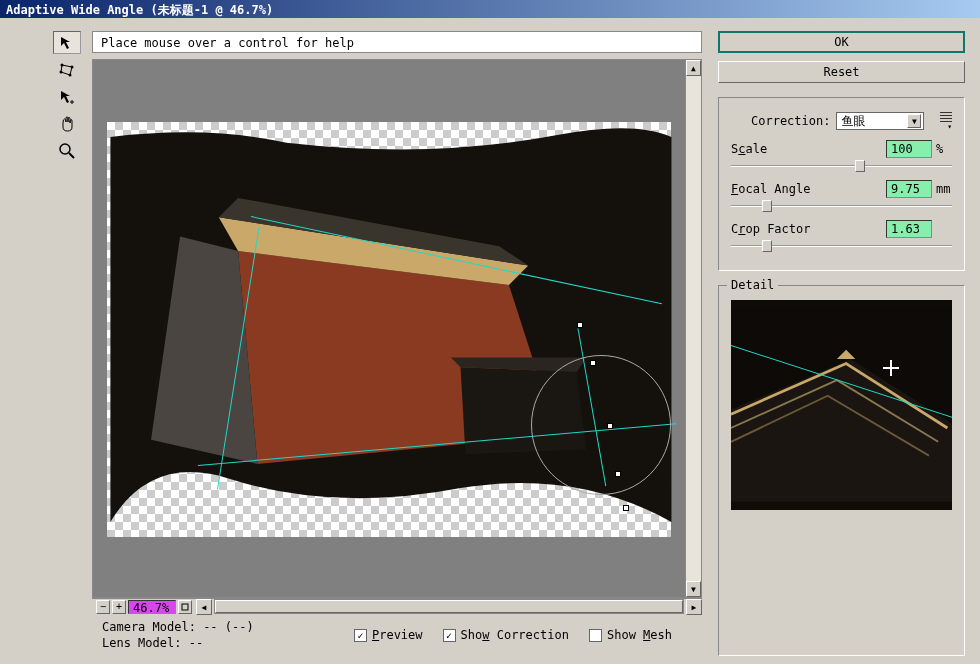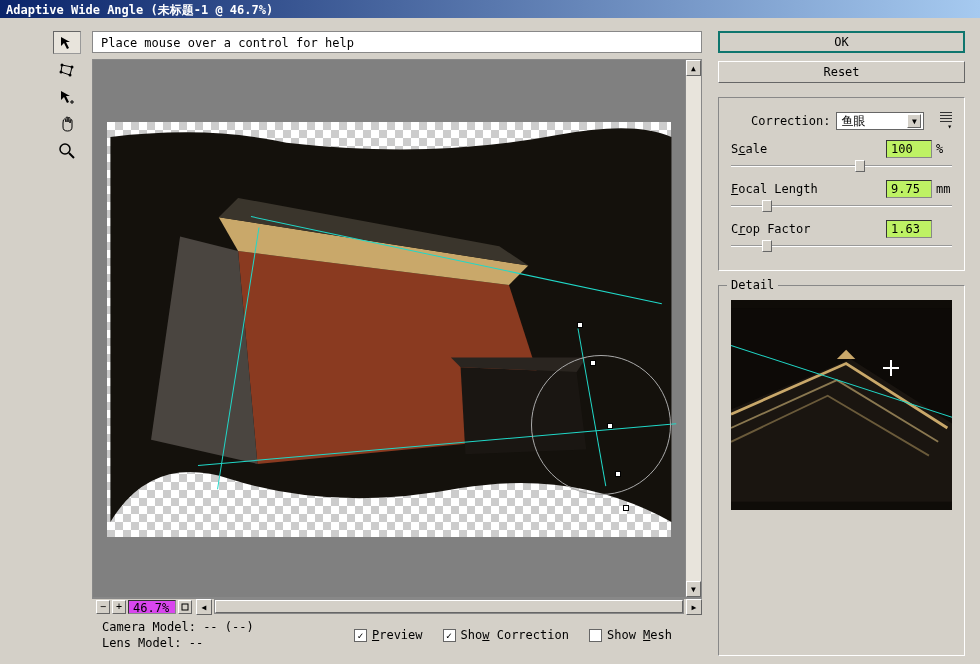--- a/index.html
+++ b/index.html
@@ -58,21 +58,21 @@
 .correction-row { display: flex; align-items: center; gap: 6px; margin-bottom: 10px; margin-left: 20px; }
 .dropdown { flex: 0 0 88px; height: 18px; background: #fff; border: 1px solid #666; display: flex; align-items: center; justify-content: space-between; padding: 0 2px 0 4px; cursor: pointer; }
 .dd-arrow { width: 14px; height: 14px; background: #d4d0c8; border: 1px solid; border-color: #fff #666 #666 #fff; display: flex; align-items: center; justify-content: center; font-size: 8px; }
 .menu-lines { margin-left: auto; width: 18px; display: flex; flex-direction: column; gap: 2px; align-items: flex-end; cursor: pointer; }
 .menu-lines span { height: 1px; width: 12px; background: #333; }
 .menu-lines .arrow { font-size: 8px; line-height: 6px; }
 .param { margin-bottom: 8px; }
 .param-row { display: flex; align-items: center; justify-content: space-between; }
 .param-label { }
 .param-val { display: flex; align-items: center; gap: 4px; }
-.param-val input { width: 46px; height: 18px; border: 1px inset #888; background: #bef264; text-align: left; padding: 0 4px; font-family: monospace; }
+.param-val input { width: 46px; height: 18px; border: 1px inset #888; background: #86efac; text-align: left; padding: 0 4px; font-family: monospace; }
 .unit { width: 16px; }
 .slider { position: relative; height: 12px; margin-top: 2px; }
 .slider-track { position: absolute; top: 5px; left: 0; right: 0; height: 2px; background: #999; border-bottom: 1px solid #fff; }
 .slider-thumb { position: absolute; top: 0; width: 10px; height: 12px; background: #d4d0c8; border: 1px solid; border-color: #fff #666 #666 #fff; cursor: pointer; }
 .as-shot { display: flex; align-items: center; gap: 6px; margin-top: 8px; color: #888; }
 .as-shot .chk-box { background: #ddd; }
 
 .detail-group { flex: 1; min-height: 0; }
 .detail-preview { position: relative; width: 100%; height: 210px; background: #0f0c08; overflow: hidden; }
 .detail-line { position: absolute; height: 1px; background: #20d8c8; transform-origin: left center; }
@@ -236,21 +236,21 @@
           </div>
         </div>
         <div class="slider">
           <div class="slider-track"></div>
           <div class="slider-thumb" style="left:56%;"></div>
         </div>
       </div>
 
       <div class="param">
         <div class="param-row">
-          <span class="param-label"><span class="underline-key">F</span><span>ocal Length</span></span>
+          <span class="param-label"><span class="underline-key">F</span><span>ocal Angle</span></span>
           <div class="param-val">
             <input value="9.75" style="">
             <span class="unit">mm</span>
           </div>
         </div>
         <div class="slider">
           <div class="slider-track"></div>
           <div class="slider-thumb" style="left:14%;"></div>
         </div>
       </div>

